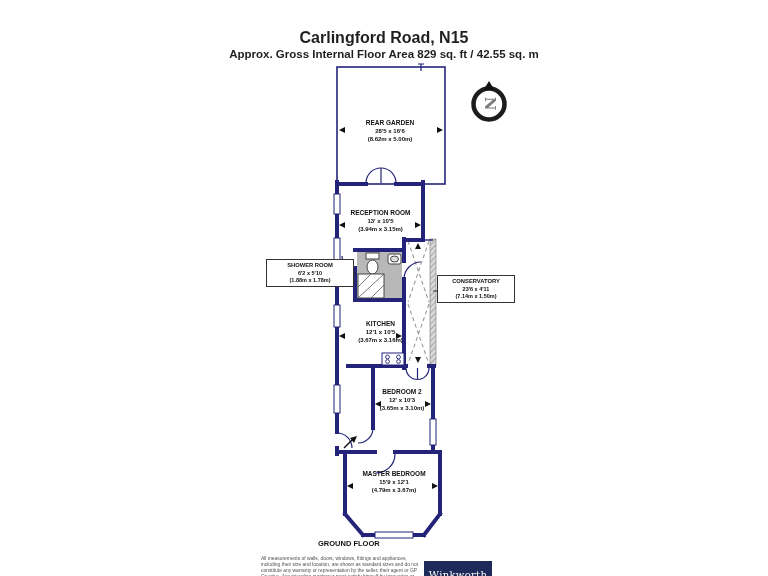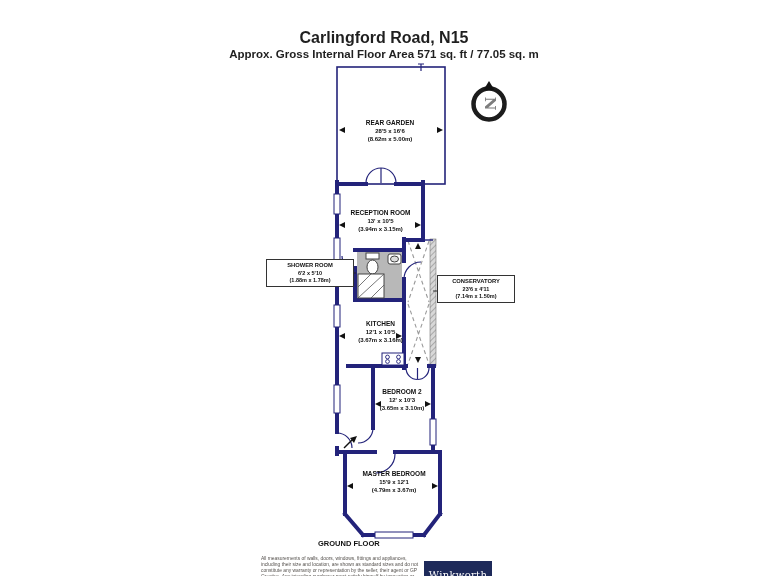--- a/index.html
+++ b/index.html
@@ -24,21 +24,21 @@
   .compass-letter{top:71px;left:481px;width:17px;height:17px;color:#7d7d7d;
                   font-family:"DejaVu Serif",serif;font-weight:bold;font-size:15px;
                   text-align:center;line-height:17px;transform:rotate(90deg);}
 </style>
 </head>
 <body>
 
 <div id="page">
 
   <div class="abs title">Carlingford Road, N15</div>
-  <div class="abs subtitle">Approx. Gross Internal Floor Area 571 sq. ft / 77.05 sq. m</div>
+  <div class="abs subtitle">Approx. Gross Internal Floor Area 829 sq. ft / 42.55 sq. m</div>
 
   <svg class="abs" style="left:0;top:0;" width="768" height="576" viewBox="0 0 768 576">
     <defs>
       <pattern id="hatch" width="4" height="4" patternUnits="userSpaceOnUse" patternTransform="rotate(45)">
         <rect width="4" height="4" fill="#d8d8d8"></rect>
         <line x1="0" y1="0" x2="0" y2="4" stroke="#8a8a8a" stroke-width="1.2"></line>
       </pattern>
     </defs>
 
     <rect x="337" y="43" width="108" height="117" fill="#ffffff" stroke="#23237a" stroke-width="1.6"></rect>

